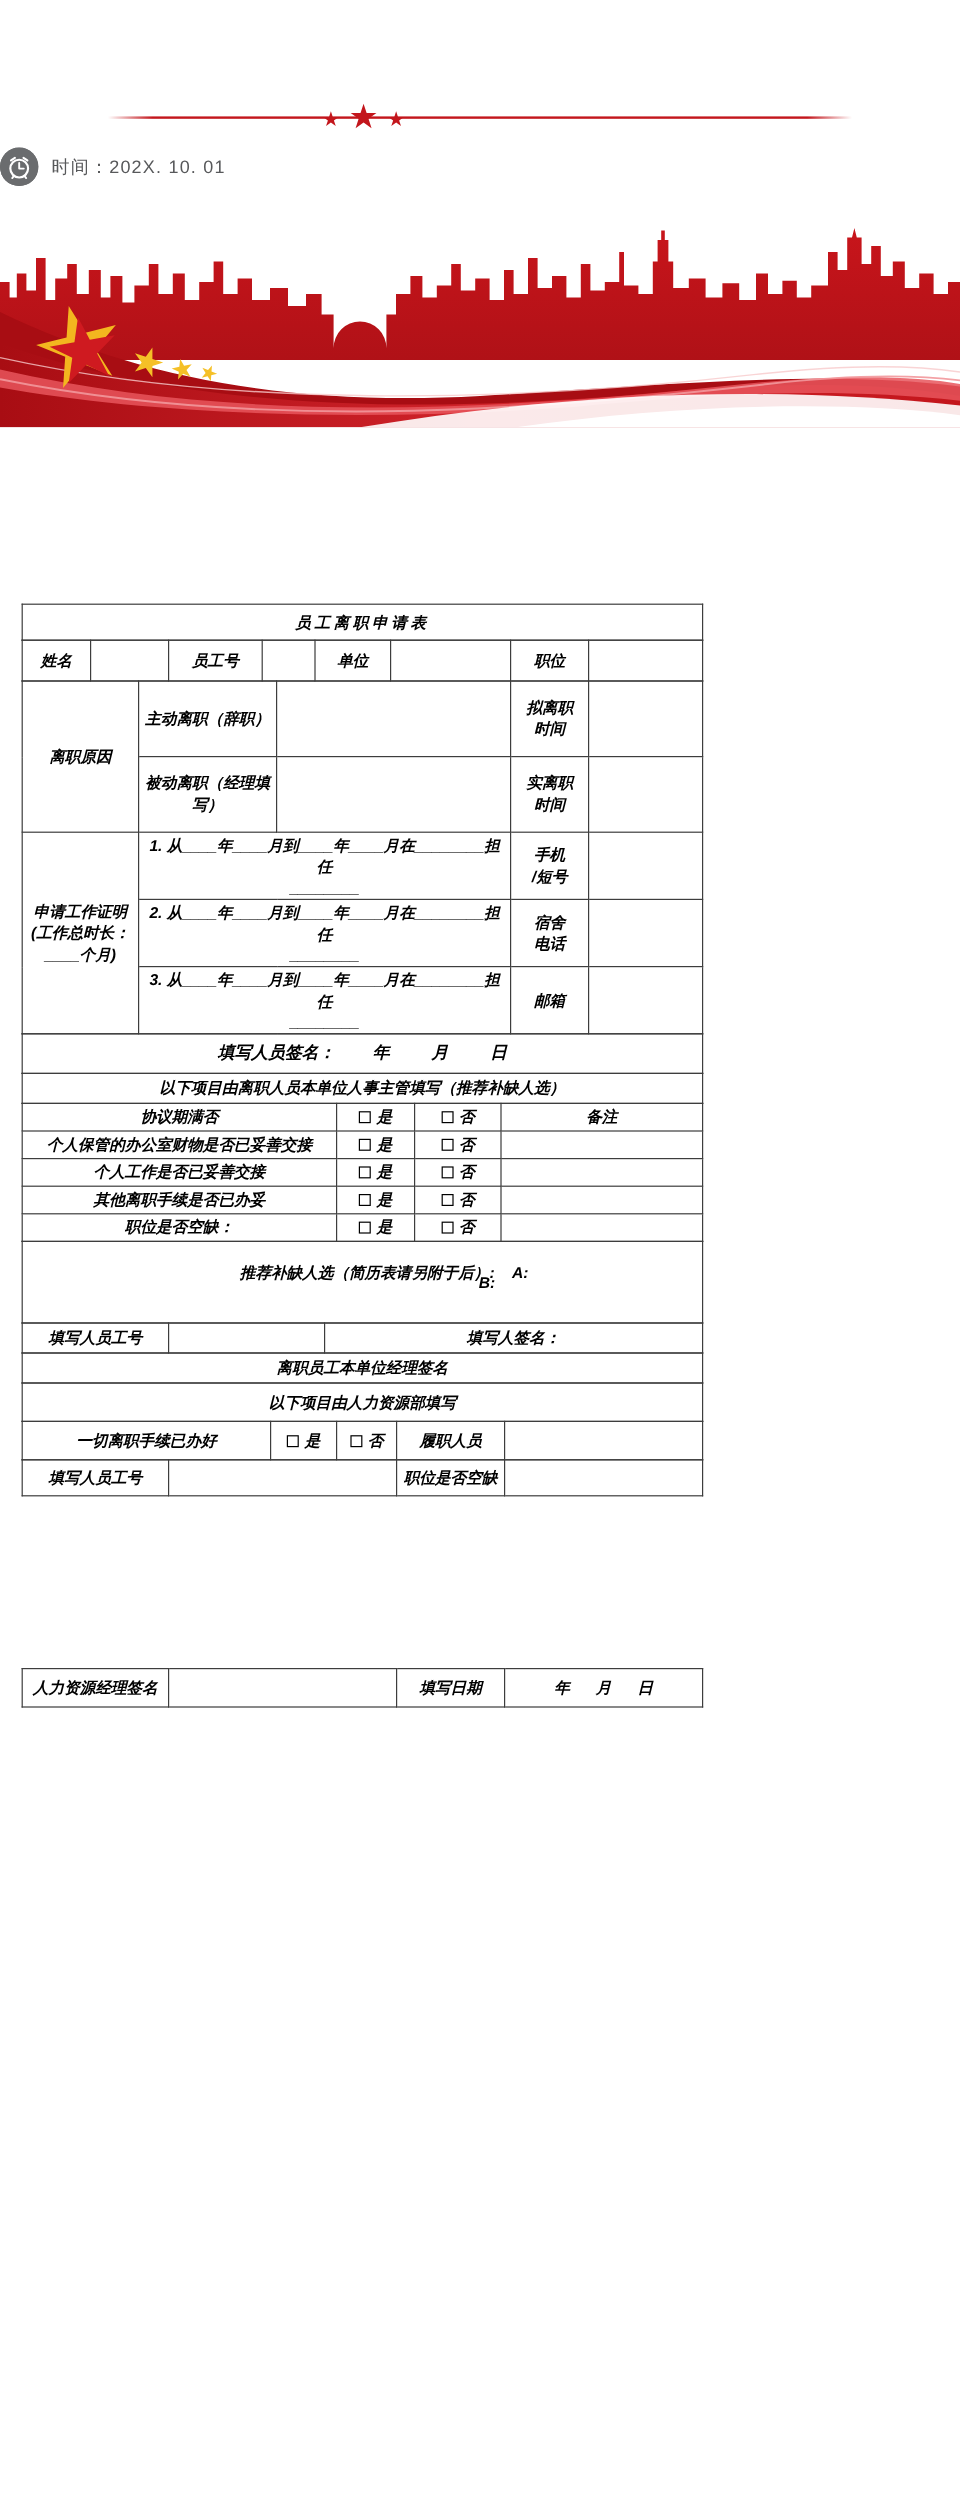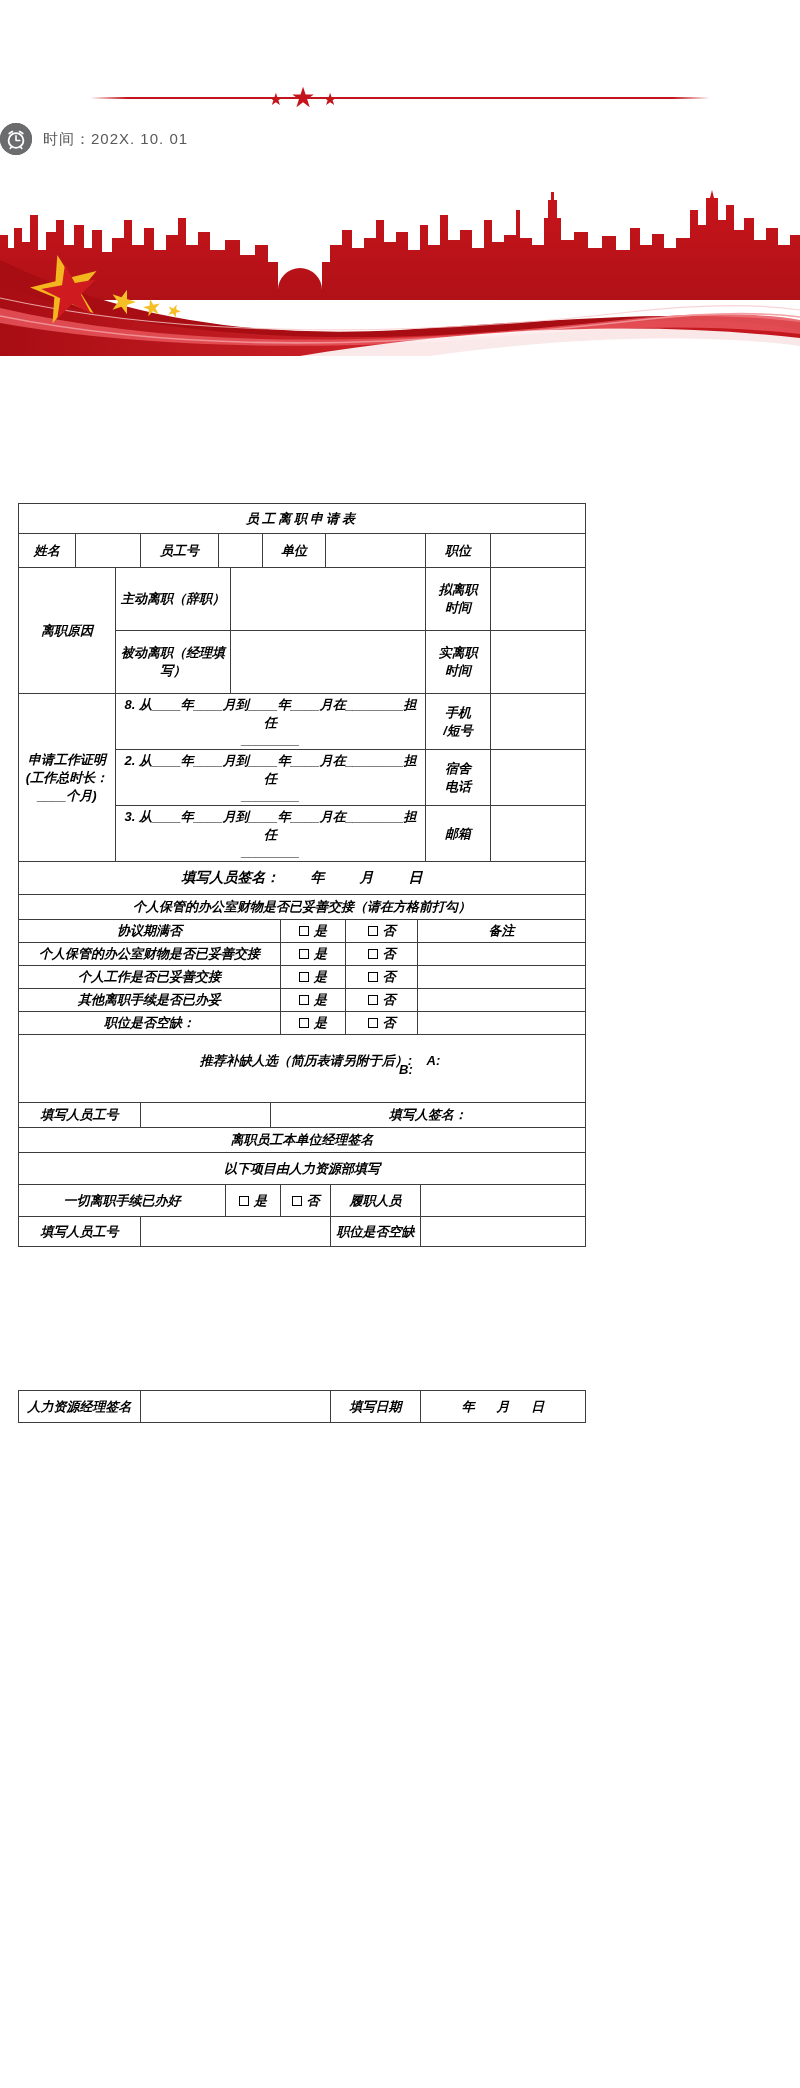--- a/index.html
+++ b/index.html
@@ -199,21 +199,21 @@
 写）</td>
         <td></td>
         <td class="pre">实离职
 时间</td>
         <td></td>
       </tr>
       <tr style="height:45px">
         <td rowspan="3" class="pre">申请工作证明
 (工作总时长：
 ____个月)</td>
-        <td colspan="2" class="left pre">8. 从____年____月到____年____月在________担任
+        <td colspan="2" class="left pre">1. 从____年____月到____年____月在________担任
 ________</td>
         <td class="pre">手机
 /短号</td>
         <td></td>
       </tr>
       <tr style="height:42px">
         <td colspan="2" class="left pre">2. 从____年____月到____年____月在________担任
 ________</td>
         <td class="pre">宿舍
 电话</td>
@@ -239,21 +239,21 @@
       </tr>
     </tbody>
       </table>
 
     <table class="ft">
       <colgroup>
           <col style="width:567px">
         </colgroup>
       <tbody>
           <tr style="height:25px">
-        <td>个人保管的办公室财物是否已妥善交接（请在方格前打勾）</td>
+        <td>以下项目由离职人员本单位人事主管填写（推荐补缺人选）</td>
       </tr>
     </tbody>
       </table>
 
     <table class="ft">
       <colgroup>
         <col style="width:262px">
           <col style="width:65px">
           <col style="width:72px">
           <col style="width:168px">

